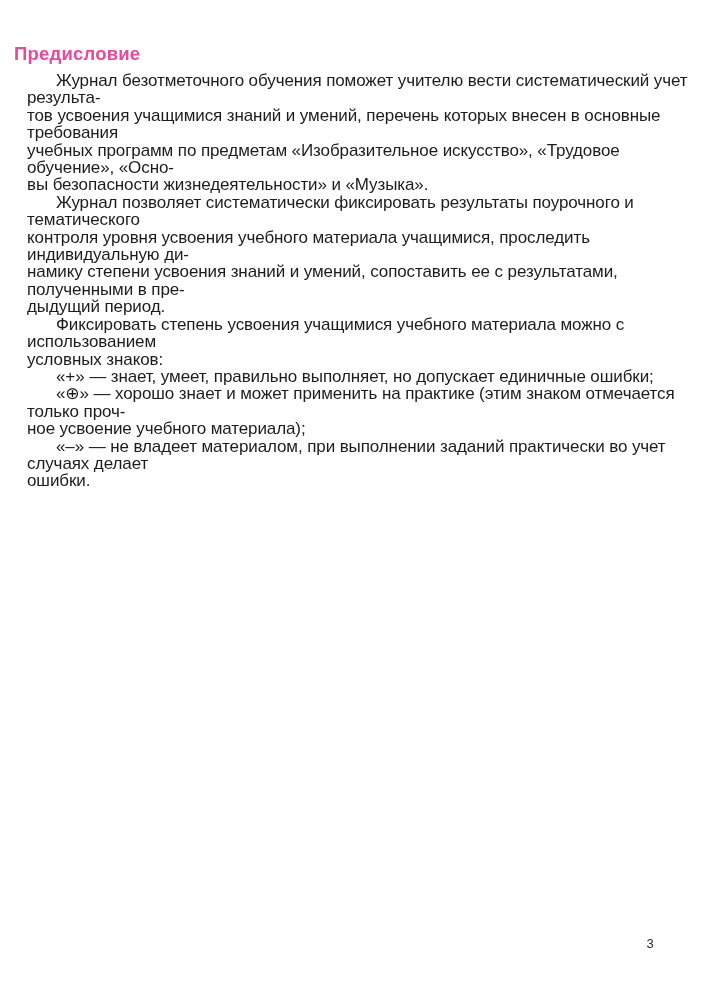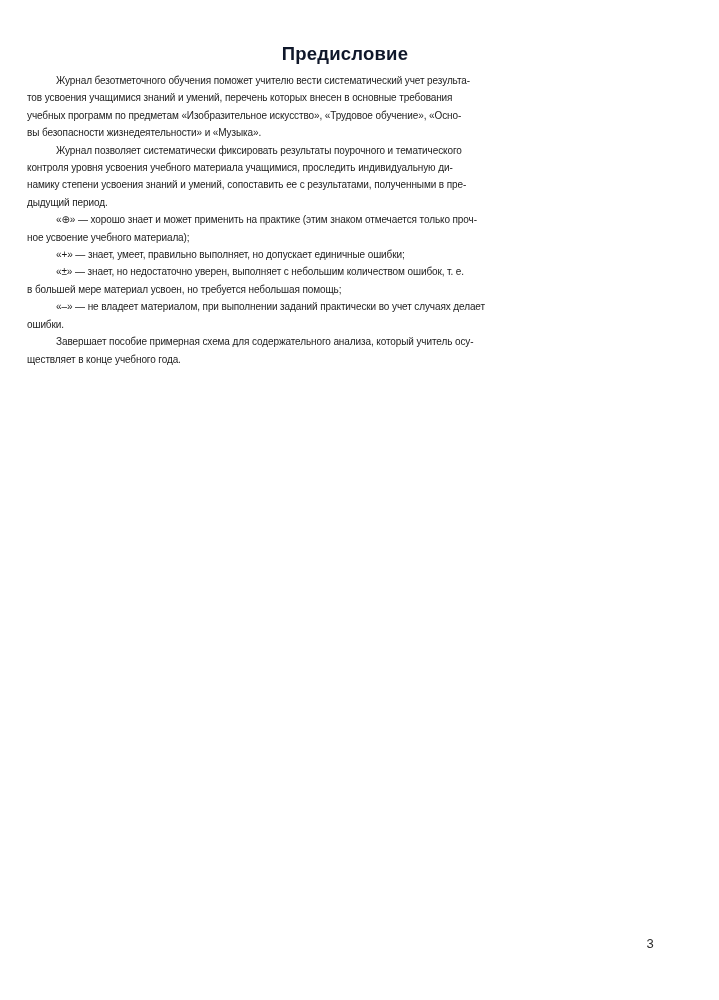--- a/index.html
+++ b/index.html
@@ -22,31 +22,31 @@
   }
   .content {
     position: absolute;
     left: 27px;
     top: 43px;
     width: 662px;
   }
   .doc-title {
     font-size: 18.5px;
     font-weight: bold;
-    text-align: center;
+    text-align: left;
     margin: 0 0 7px 0;
     position: relative;
     left: -13px;
-    color: #0f172a;
+    color: #ec4899;
     letter-spacing: 0.2px;
   }
   p.para {
     margin: 0;
     padding: 0;
-    font-size: 10px;
+    font-size: 17px;
     line-height: 17.4px;
     white-space: pre-line;
     text-indent: 29px;
     letter-spacing: -0.1px;
     color: #1c1c1c;
   }
   .page-number {
     position: absolute;
     top: 936px;
     left: 638px;
@@ -66,31 +66,29 @@
     <p class="para">Журнал безотметочного обучения поможет учителю вести систематический учет результа-
 тов усвоения учащимися знаний и умений, перечень которых внесен в основные требования
 учебных программ по предметам «Изобразительное искусство», «Трудовое обучение», «Осно-
 вы безопасности жизнедеятельности» и «Музыка».</p>
 
     <p class="para">Журнал позволяет систематически фиксировать результаты поурочного и тематического
 контроля уровня усвоения учебного материала учащимися, проследить индивидуальную ди-
 намику степени усвоения знаний и умений, сопоставить ее с результатами, полученными в пре-
 дыдущий период.</p>
 
+    <p class="para">Фиксировать степень усвоения учащимися учебного материала можно с использованием
+условных знаков:</p>
+
+    <p class="para">«+» — знает, умеет, правильно выполняет, но допускает единичные ошибки;</p>
 
     <p class="para">«⊕» — хорошо знает и может применить на практике (этим знаком отмечается только проч-
 ное усвоение учебного материала);</p>
 
-    <p class="para">«+» — знает, умеет, правильно выполняет, но допускает единичные ошибки;</p>
-
-    <p class="para">«±» — знает, но недостаточно уверен, выполняет с небольшим количеством ошибок, т. е.
-в большей мере материал усвоен, но требуется небольшая помощь;</p>
 
 
     <p class="para">«–» — не владеет материалом, при выполнении заданий практически во учет случаях делает
 ошибки.</p>
 
-    <p class="para">Завершает пособие примерная схема для содержательного анализа, который учитель осу-
-ществляет в конце учебного года.</p>
   </div>
 
   <div class="page-number">3</div>
 </div>
 
 </body></html>

